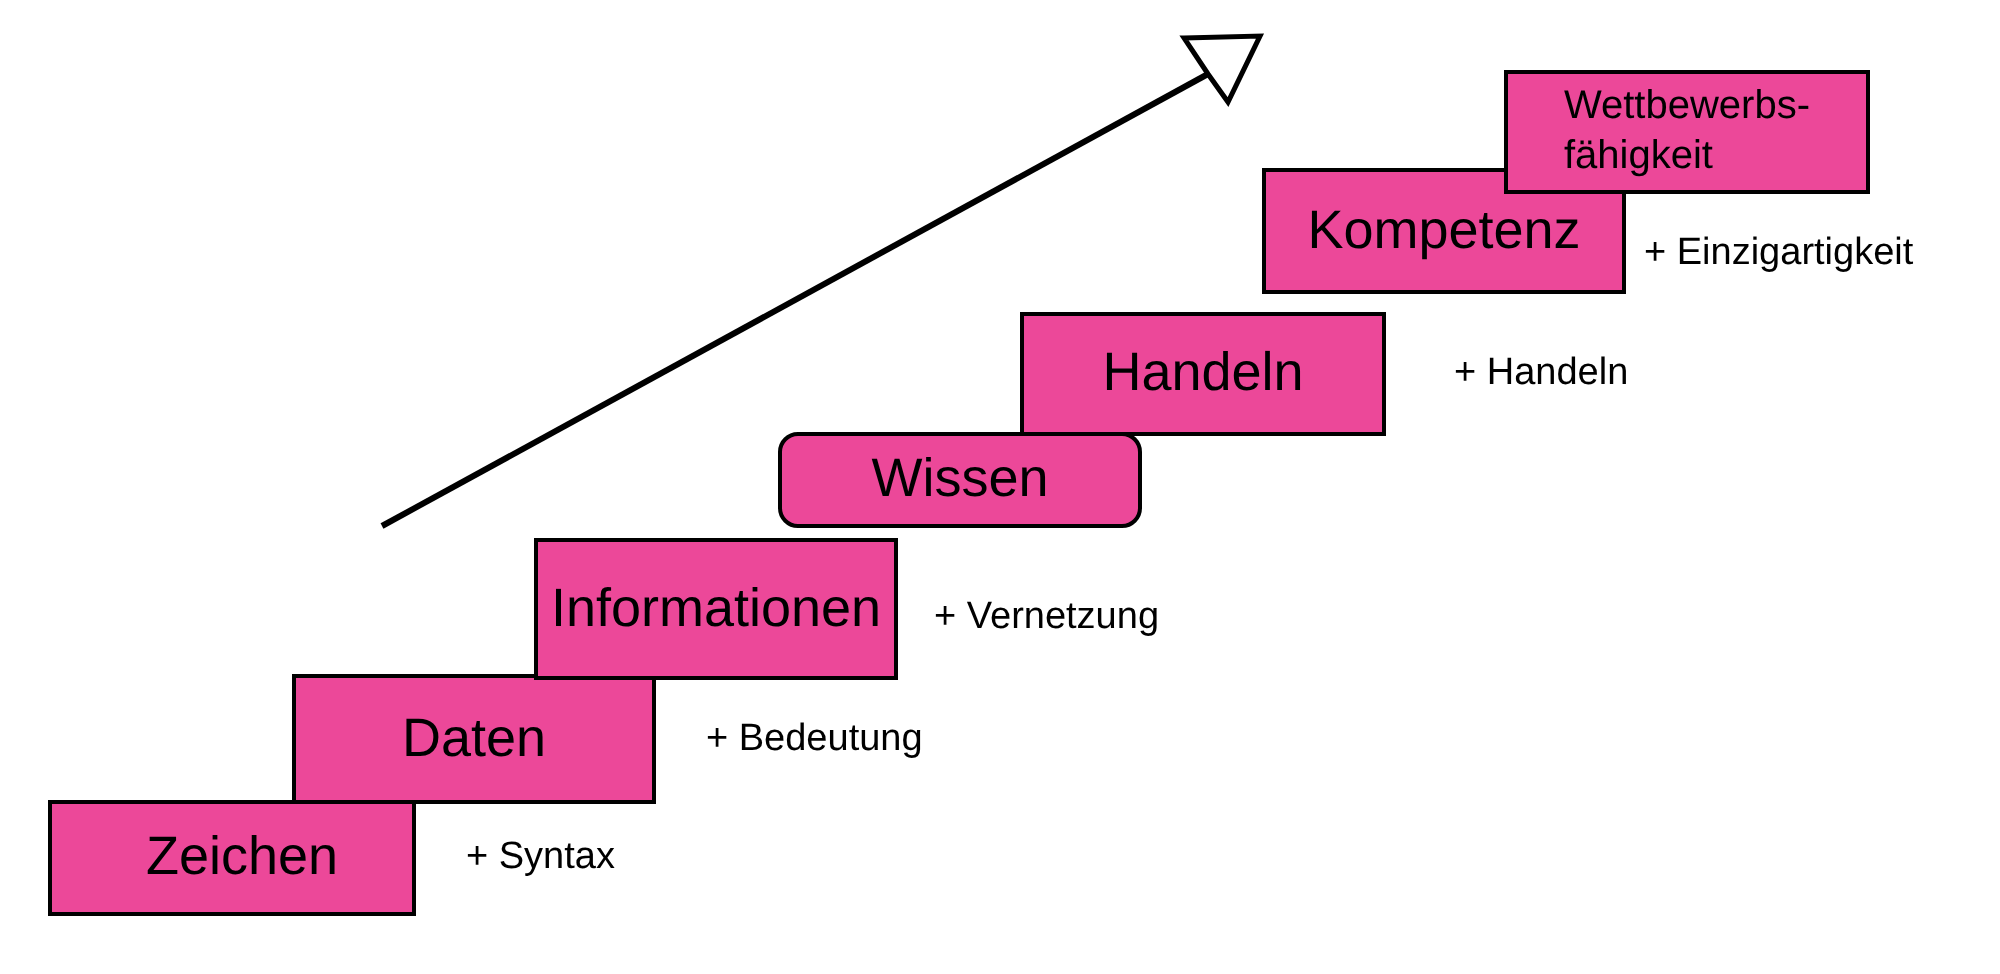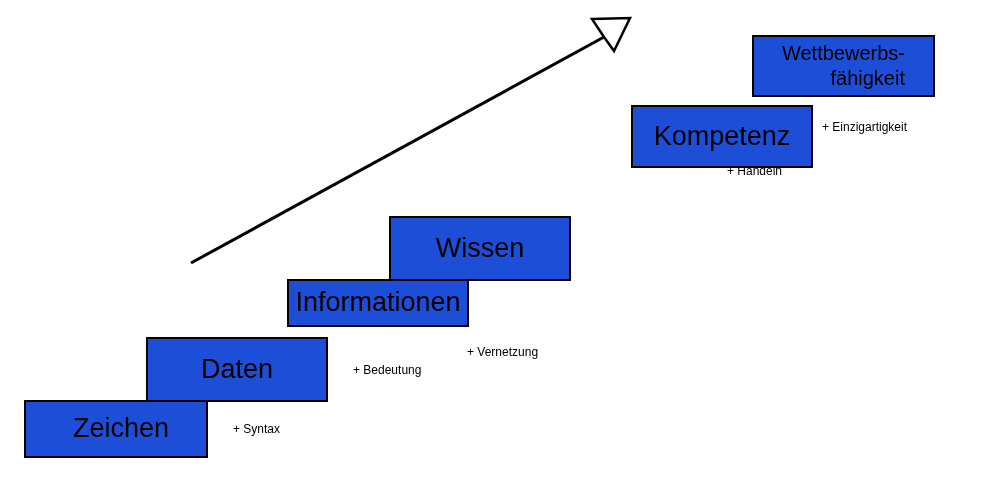--- a/index.html
+++ b/index.html
@@ -18,41 +18,41 @@
   }
   .arrow-svg {
     position: absolute;
     left: 0;
     top: 0;
     pointer-events: none;
   }
   .box {
     position: absolute;
     box-sizing: border-box;
-    background: #1d4ed8;
+    background: #ec4899;
     border: 2px solid #000000;
     display: flex;
     align-items: center;
     justify-content: center;
-    text-align: right;
+    text-align: left;
   }
   .box .label {
     font-size: 27px;
     line-height: 1.1;
     white-space: pre-line;
   }
   .box.small .label {
     font-size: 20px;
     line-height: 1.25;
   }
   .annotation {
     position: absolute;
     display: flex;
     align-items: center;
-    font-size: 12px;
+    font-size: 19px;
     white-space: nowrap;
   }
 </style>
 </head>
 <body>
 
 <div class="canvas">
 
   <svg class="arrow-svg" width="1000" height="487" viewBox="0 0 1000 487" aria-hidden="true">
     <line x1="191" y1="263" x2="604" y2="37" stroke="#000000" stroke-width="3"></line>
@@ -60,42 +60,45 @@
   </svg>
 
   <div class="box" style="left:24px;  top:400px; width:184px; height:58px;padding-left:10px;">
     <span class="label">Zeichen</span>
   </div>
 
   <div class="box" style="left:146px; top:337px; width:182px; height:65px;">
     <span class="label">Daten</span>
   </div>
 
-  <div class="box" style="left:267px; top:279px; width:182px; height:48px;margin-left:20px;">
+  <div class="box" style="left:267px; top:269px; width:182px; height:71px;">
     <span class="label">Informationen</span>
   </div>
 
-  <div class="box" style="left:389px; top:216px; width:182px; height:65px;">
+  <div class="box" style="left:389px; top:216px; width:182px; height:48px;border-radius:10px;">
     <span class="label">Wissen</span>
   </div>
 
+  <div class="box" style="left:510px; top:156px; width:183px; height:62px;">
+    <span class="label">Handeln</span>
+  </div>
 
-  <div class="box" style="left:631px; top:105px; width:182px; height:63px;">
+  <div class="box" style="left:631px; top:84px; width:182px; height:63px;">
     <span class="label">Kompetenz</span>
   </div>
 
   <div class="box small" style="left:752px; top:35px; width:183px; height:62px;">
     <span class="label">Wettbewerbs-
 fähigkeit</span>
   </div>
 
   <div class="annotation" style="left:233px; top:400px; height:58px;text-align:center;">+ Syntax</div>
 
   <div class="annotation" style="left:353px; top:337px; height:65px;text-align:right;">+ Bedeutung</div>
 
-  <div class="annotation" style="left:467px; top:279px; height:60px;margin-top:43px;">+ Vernetzung</div>
+  <div class="annotation" style="left:467px; top:279px; height:60px;">+ Vernetzung</div>
 
 
-  <div class="annotation" style="left:727px; top:140px; height:62px;">+ Handeln</div>
+  <div class="annotation" style="left:727px; top:156px; height:62px;">+ Handeln</div>
 
   <div class="annotation" style="left:822px; top:95px; height:63px;">+ Einzigartigkeit</div>
 
 </div>
 
 </body></html>

